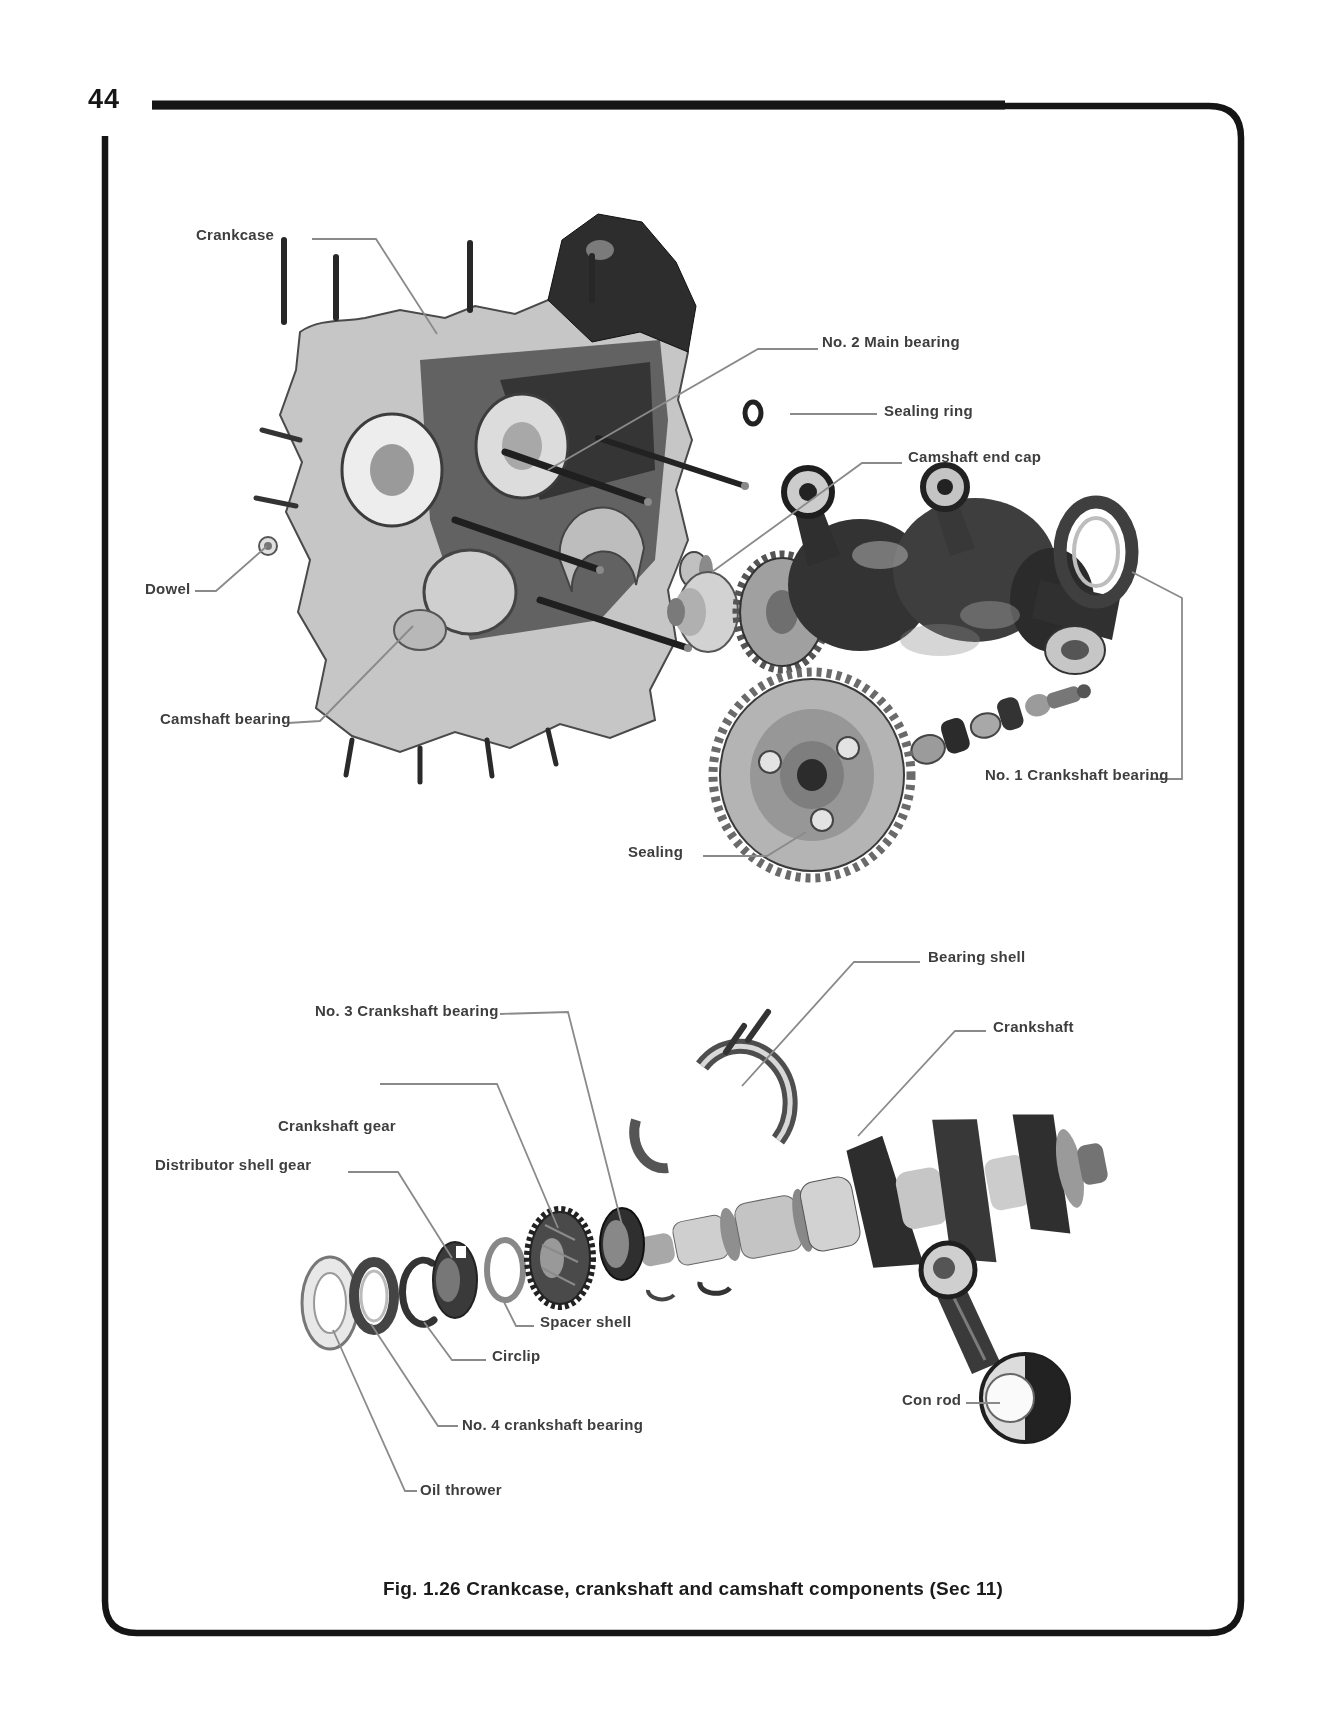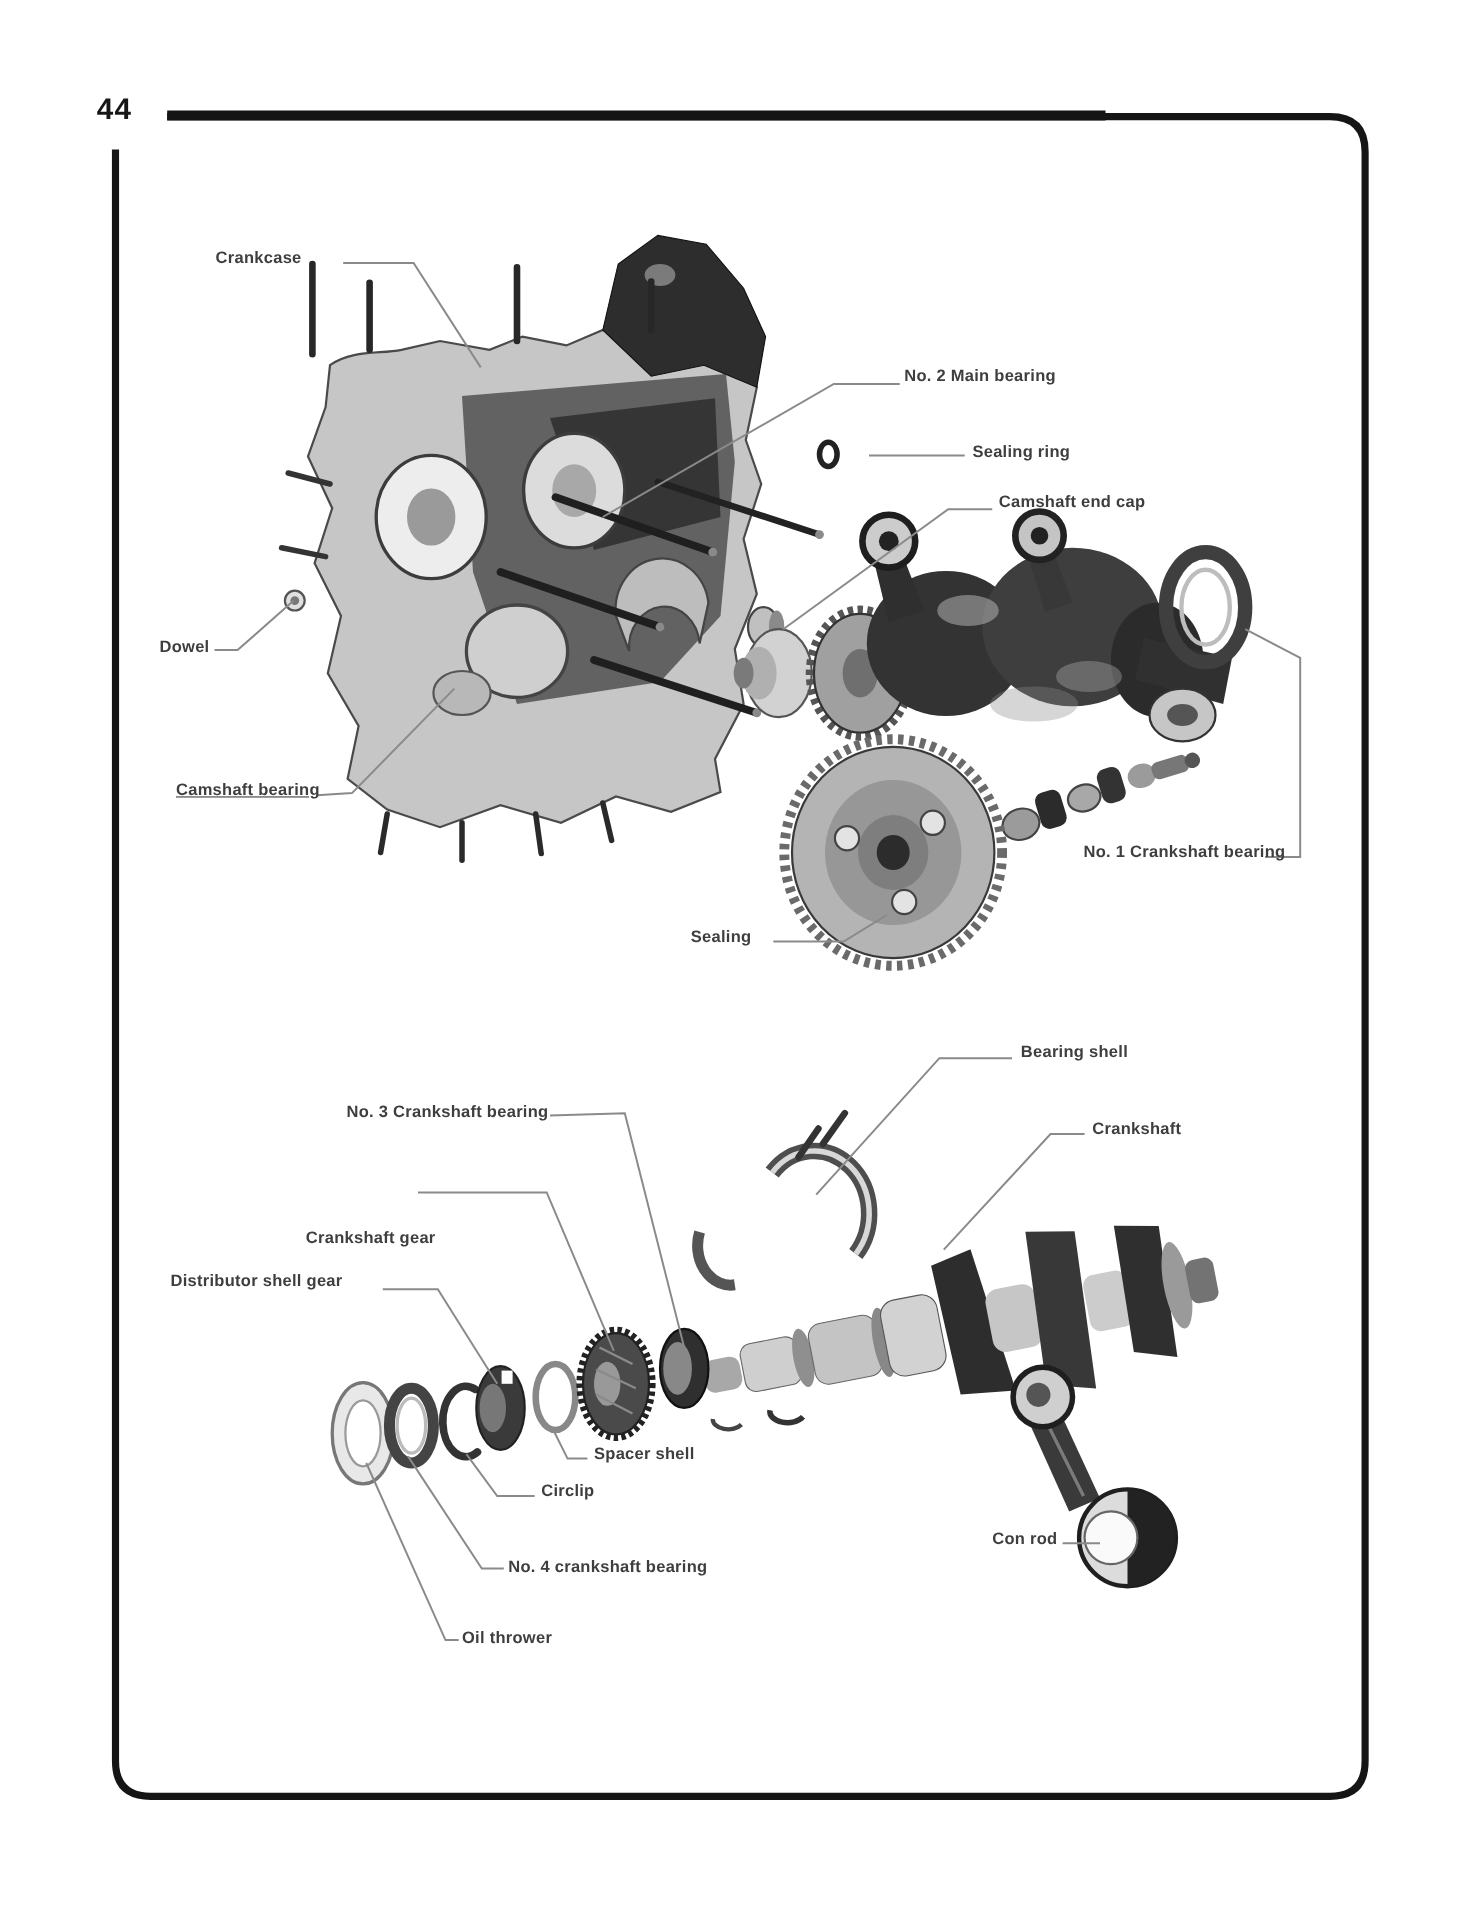--- a/index.html
+++ b/index.html
@@ -232,28 +232,29 @@
     </g>
   </svg>
 
   <div class="pagenum">44</div>
 
   <div class="lbl" style="left:196px;top:226px;">Crankcase</div>
   <div class="lbl" style="left:822px;top:333px;">No. 2 Main bearing</div>
   <div class="lbl" style="left:884px;top:402px;">Sealing ring</div>
   <div class="lbl" style="left:908px;top:448px;">Camshaft end cap</div>
   <div class="lbl" style="left:145px;top:580px;text-align:center;">Dowel</div>
-  <div class="lbl" style="left:160px;top:710px;text-decoration:underline;">Camshaft bearing</div>
+  <div class="lbl" style="left:160px;top:710px;">Camshaft bearing</div>
   <div class="lbl" style="left:966px;top:766px;margin-left:19px;">No. 1 Crankshaft bearing</div>
   <div class="lbl" style="left:628px;top:843px;">Sealing</div>
   <div class="lbl" style="left:928px;top:948px;">Bearing shell</div>
   <div class="lbl" style="left:993px;top:1018px;">Crankshaft</div>
   <div class="lbl" style="left:315px;top:1002px;">No. 3 Crankshaft bearing</div>
   <div class="lbl" style="left:278px;top:1117px;">Crankshaft gear</div>
   <div class="lbl" style="left:155px;top:1156px;">Distributor shell gear</div>
   <div class="lbl" style="left:540px;top:1313px;">Spacer shell</div>
   <div class="lbl" style="left:492px;top:1347px;">Circlip</div>
   <div class="lbl" style="left:462px;top:1416px;">No. 4 crankshaft bearing</div>
   <div class="lbl" style="left:420px;top:1481px;">Oil thrower</div>
   <div class="lbl" style="left:902px;top:1391px;">Con rod</div>
 
+  <div class="caption">Fig. 1.26 Crankcase, crankshaft and camshaft components (Sec 11)</div>
 
 </div>
 
 </body></html>

